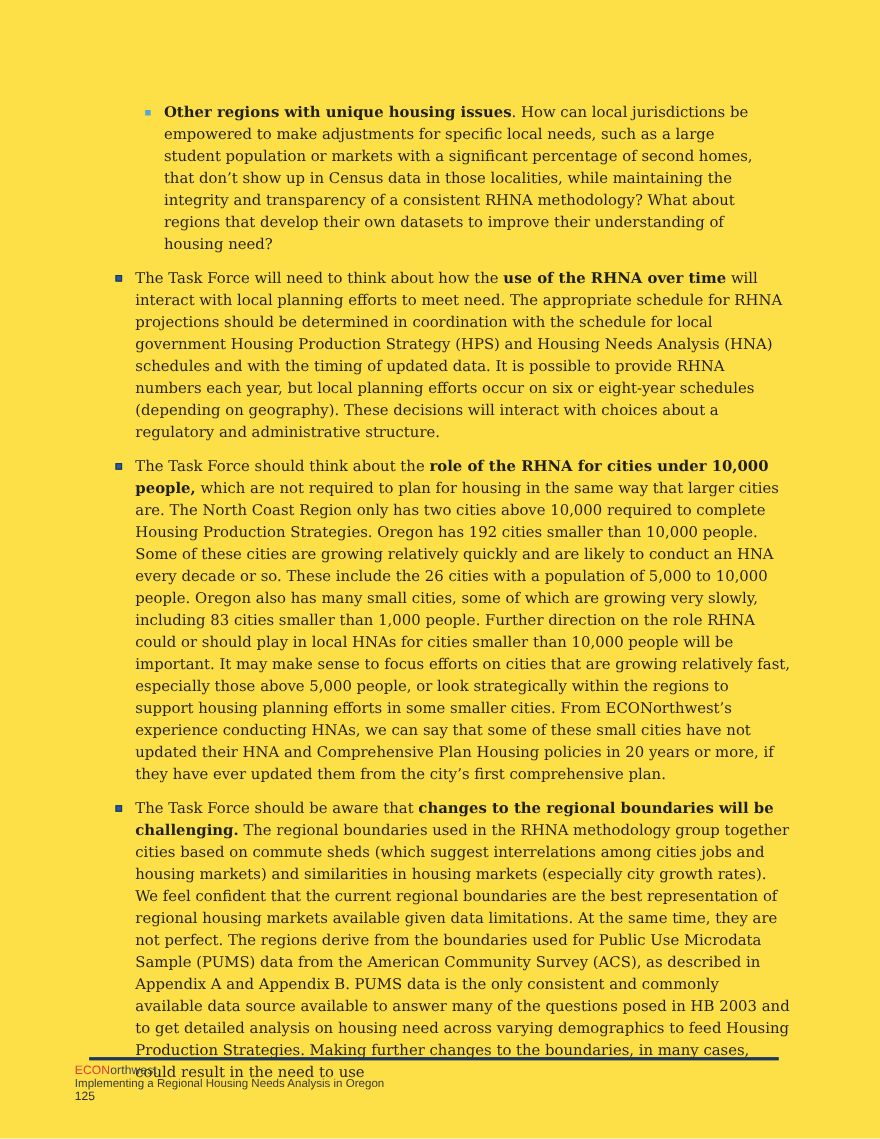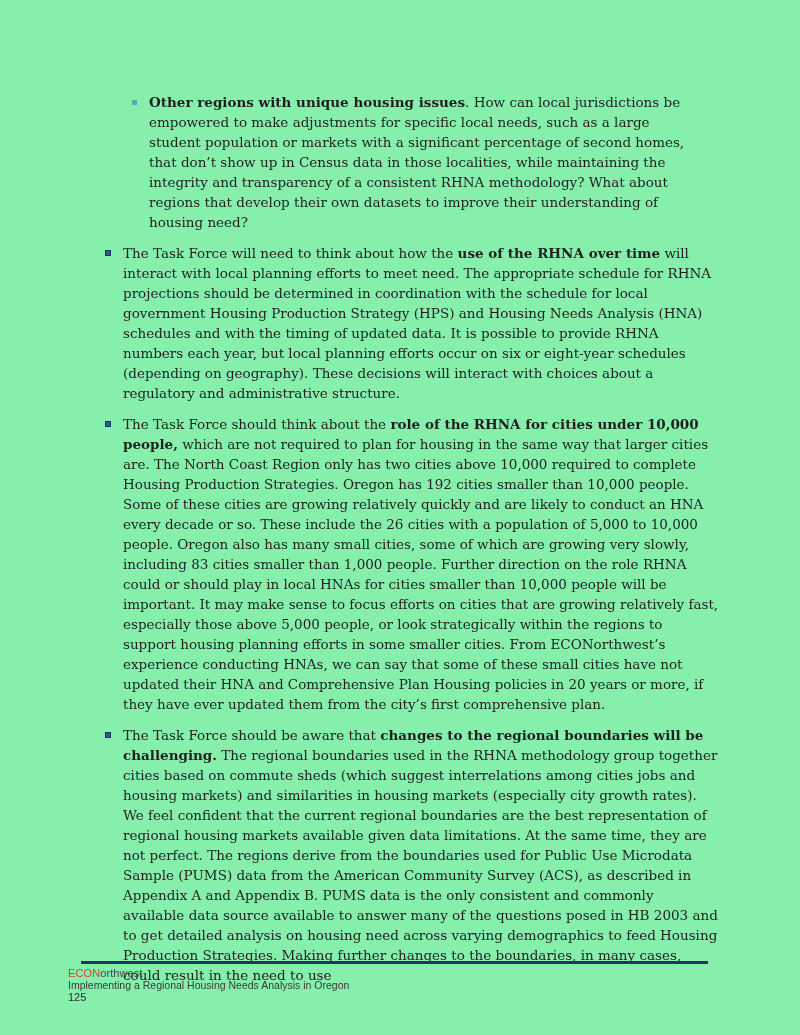--- a/index.html
+++ b/index.html
@@ -4,21 +4,21 @@
 <style>
   html, body {
     margin: 0;
     padding: 0;
     background: #ffffff;
   }
   .page {
     position: relative;
     width: 800px;
     height: 1035px;
-    background: #86efac;
+    background: #fde047;
     overflow: hidden;
     font-family: "DejaVu Serif", serif;
   }
   .content {
     position: absolute;
     left: 105px;
     top: 92px;
     width: 614px;
   }
   .bullet-item {

